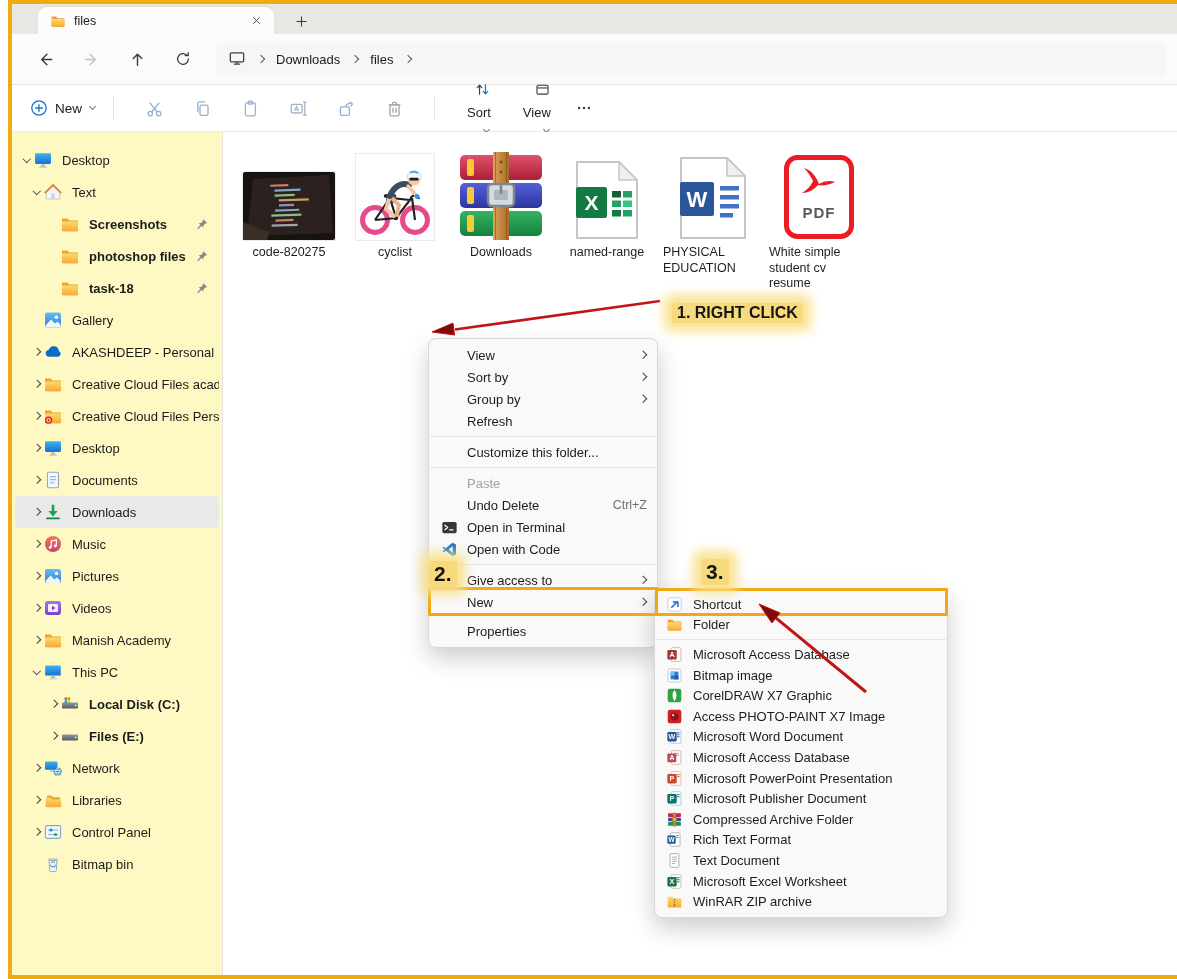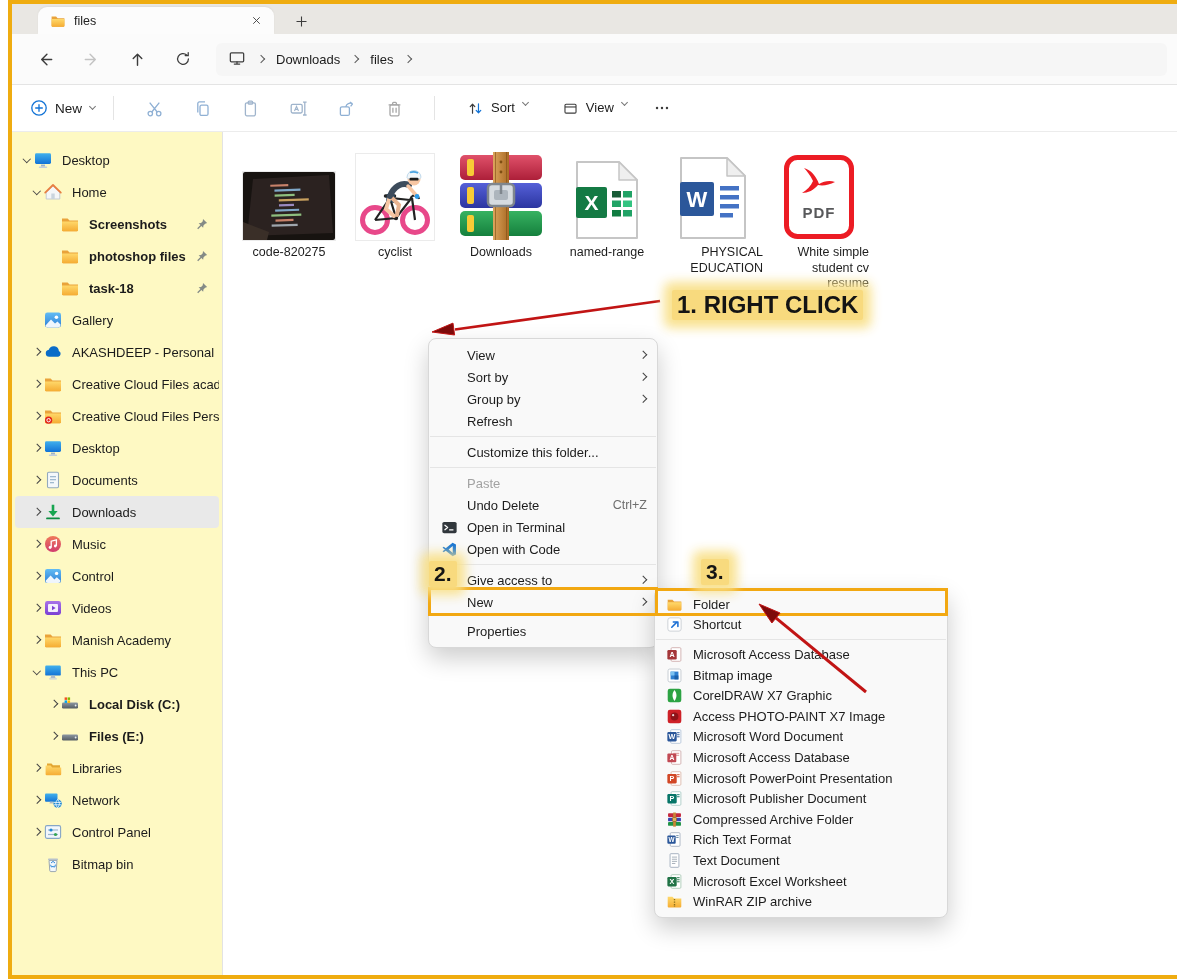--- a/index.html
+++ b/index.html
@@ -19,21 +19,21 @@
   .nbtn{width:46px;height:36px;display:flex;align-items:center;justify-content:center;border-radius:5px;}
   .addr{flex:1;height:33px;background:#F6F6F6;border-radius:6px;margin-left:10px;display:flex;align-items:center;padding:0 12px;gap:9px;font-size:13px;color:#1b1b1b;}
   .bchev{width:5px;height:5px;border-right:1.4px solid #5a5a5a;border-bottom:1.4px solid #5a5a5a;transform:rotate(-45deg);margin:0 3px;flex-shrink:0;}
   .crumb{white-space:nowrap;}
 
   
   .tbar{height:46px;background:#fff;border-bottom:1px solid #ECECEC;display:flex;align-items:center;padding:0 18px;}
   .newbtn{display:flex;align-items:center;gap:7px;font-size:13.5px;color:#1b1b1b;}
   .vsep{width:1px;height:24px;background:#E4E4E4;margin:0 16px;flex-shrink:0;}
   .tico{width:48px;display:flex;justify-content:center;align-items:center;}
-  .ddbtn{display:flex;align-items:flex-start;gap:7px;font-size:13px;color:#1b1b1b;margin:0 16px;}
+  .ddbtn{display:flex;align-items:flex-end;gap:7px;font-size:13px;color:#1b1b1b;margin:0 16px;flex-direction:column;}
   .dd{width:8px;height:8px;position:relative;opacity:.8;}
   .dd::before{content:"";position:absolute;top:0;left:1px;width:4px;height:4px;border-right:1.3px solid #555;border-bottom:1.3px solid #555;transform:rotate(45deg);}
 
   
   .main{display:flex;height:calc(100% - 128px);}
   .side{width:210px;border-right:1px solid #E3E3E3;padding-top:12px;overflow:hidden;flex-shrink:0;}
   .srow{height:32px;display:flex;align-items:center;font-size:13px;color:#1b1b1b;position:relative;margin:0 3px;border-radius:4px;}
   .srow.selected{background:#E9E9E9;}
   .srow .chev{flex-shrink:0;}
   .srow .ic{width:20px;height:20px;margin:0 9px 0 2px;flex-shrink:0;}
@@ -46,21 +46,21 @@
   .chev{width:10px;height:10px;position:relative;}
   .chev::before{content:"";position:absolute;top:2px;left:2.5px;width:4.5px;height:4.5px;border-right:1.4px solid #454545;border-bottom:1.4px solid #454545;transform:rotate(-45deg);}
   .chev[data-dir="down"]::before{transform:rotate(45deg);top:1px;}
   .chev:not([data-dir]){visibility:hidden;}
 
   .content{flex:1;position:relative;background:#fff;}
   .files{display:flex;gap:6px;padding:14px 0 0 16px;}
   .tile{width:100px;display:flex;flex-direction:column;align-items:center;}
   .art{height:94px;display:flex;align-items:flex-end;justify-content:center;}
   .imgthumb{box-shadow:0 0 0 1px rgba(0,0,0,.08);}
-  .flabel{margin-top:5px;font-size:12.5px;line-height:15.5px;color:#1d1d1d;text-align:right;}
+  .flabel{margin-top:5px;font-size:12.5px;line-height:15.5px;color:#1d1d1d;text-align:left;}
 
   
   .menu{position:absolute;background:#F9F9F9;border:1px solid #D8D8D8;border-radius:8px;box-shadow:0 10px 24px rgba(0,0,0,.20);padding:5px 0;font-size:13px;color:#1c1c1c;box-sizing:border-box;}
   .ctx{left:416px;top:334px;width:230px;z-index:10;}
   .sub{left:642px;top:584px;width:294px;z-index:11;}
   .mrow{height:22px;display:flex;align-items:center;padding:0 10px;}
   .mrow .ic{width:20px;height:17px;margin-right:8px;display:flex;align-items:center;justify-content:center;flex-shrink:0;}
   .mrow .ic svg{width:17px;height:17px;}
   .mrow .lbl{white-space:nowrap;}
   .mrow .tail{margin-left:auto;display:flex;align-items:flex-end;gap:4px;}
@@ -69,21 +69,21 @@
   .ctx .mrow:last-child{margin-top:7px;}
   .sep{height:1px;background:#E5E5E5;margin:4px 1px;}
   .sub .mrow{height:20.6px;}
   .sub .mrow .ic{width:19px;margin-right:9px;}
 
   
   .hlbox{position:absolute;border:3px solid #F2A812;box-sizing:border-box;z-index:12;pointer-events:none;}
   .box-new{left:416px;top:583px;width:230px;height:29px;}
   .box-folder{left:643px;top:584px;width:293px;height:28px;}
   .note{position:absolute;z-index:14;font-weight:700;color:#141414;background:#F8DA7E;box-shadow:0 0 11px 8px rgba(249,224,138,.95);border-radius:2px;padding:1px 5px;white-space:nowrap;}
-  .note1{left:660px;top:286px;font-size:24px;}
+  .note1{left:660px;top:299px;font-size:16px;}
   .note2{left:417px;top:557px;font-size:21px;}
   .note3{left:689px;top:555px;font-size:21px;}
   .arrows{position:absolute;left:0;top:0;width:1169px;height:971px;z-index:13;pointer-events:none;}
 </style>
 </head>
 <body>
 
 <svg width="0" height="0" style="position:absolute" aria-hidden="true">
   <defs>
     <linearGradient id="gblue" x1="0" y1="0" x2="0" y2="1">
@@ -463,21 +463,21 @@
             </svg></span>
           <span class="lbl">Desktop</span>
           <span class="pin"></span>
         </div>
 
         <div class="srow lv1">
           <span class="chev" data-dir="down"></span>
           <span class="ic"><svg viewBox="0 0 20 20">
               <use href="#i-home"></use>
             </svg></span>
-          <span class="lbl">Home</span>
+          <span class="lbl">Text</span>
           <span class="pin"></span>
         </div>
 
         <div class="srow lv2">
           <span class="chev"></span>
           <span class="ic"><svg viewBox="0 0 20 20">
               <use href="#i-folder"></use>
             </svg></span>
           <span class="lbl">Screenshots</span>
           <span class="pin"><svg viewBox="0 0 20 20">
@@ -577,21 +577,21 @@
             </svg></span>
           <span class="lbl">Music</span>
           <span class="pin"></span>
         </div>
 
         <div class="srow lv1">
           <span class="chev" data-dir="right"></span>
           <span class="ic"><svg viewBox="0 0 20 20">
               <use href="#i-pictures"></use>
             </svg></span>
-          <span class="lbl">Control</span>
+          <span class="lbl">Pictures</span>
           <span class="pin"></span>
         </div>
 
         <div class="srow lv1">
           <span class="chev" data-dir="right"></span>
           <span class="ic"><svg viewBox="0 0 20 20">
               <use href="#i-videos"></use>
             </svg></span>
           <span class="lbl">Videos</span>
           <span class="pin"></span>
@@ -629,32 +629,32 @@
           <span class="ic"><svg viewBox="0 0 20 20">
               <use href="#i-drive"></use>
             </svg></span>
           <span class="lbl">Files (E:)</span>
           <span class="pin"></span>
         </div>
 
         <div class="srow lv1">
           <span class="chev" data-dir="right"></span>
           <span class="ic"><svg viewBox="0 0 20 20">
+              <use href="#i-network"></use>
+            </svg></span>
+          <span class="lbl">Network</span>
+          <span class="pin"></span>
+        </div>
+
+        <div class="srow lv1">
+          <span class="chev" data-dir="right"></span>
+          <span class="ic"><svg viewBox="0 0 20 20">
               <use href="#i-libraries"></use>
             </svg></span>
           <span class="lbl">Libraries</span>
-          <span class="pin"></span>
-        </div>
-
-        <div class="srow lv1">
-          <span class="chev" data-dir="right"></span>
-          <span class="ic"><svg viewBox="0 0 20 20">
-              <use href="#i-network"></use>
-            </svg></span>
-          <span class="lbl">Network</span>
           <span class="pin"></span>
         </div>
 
         <div class="srow lv1">
           <span class="chev" data-dir="right"></span>
           <span class="ic"><svg viewBox="0 0 20 20">
               <use href="#i-control-panel"></use>
             </svg></span>
           <span class="lbl">Control Panel</span>
           <span class="pin"></span>
@@ -907,39 +907,39 @@
         <span class="ic"></span>
         <span class="lbl">Properties</span>
         <span class="tail">
           <span class="shortcut"></span>
         </span>
       </div>
     </div>
 
   <div class="menu sub">
 
+      <div class="mrow">
+        <span class="ic">
+          <svg viewBox="0 0 20 20">
+            <use href="#i-shortcut"></use>
+          </svg>
+        </span>
+        <span class="lbl">Shortcut</span>
+        <span class="tail">
+          <span class="shortcut"></span>
+        </span>
+      </div>
+
       <div class="mrow highlighted">
         <span class="ic">
           <svg viewBox="0 0 20 20">
             <use href="#i-folder"></use>
           </svg>
         </span>
         <span class="lbl">Folder</span>
-        <span class="tail">
-          <span class="shortcut"></span>
-        </span>
-      </div>
-
-      <div class="mrow">
-        <span class="ic">
-          <svg viewBox="0 0 20 20">
-            <use href="#i-shortcut"></use>
-          </svg>
-        </span>
-        <span class="lbl">Shortcut</span>
         <span class="tail">
           <span class="shortcut"></span>
         </span>
       </div>
 
       <div class="sep"></div>
 
       <div class="mrow">
         <span class="ic">
           <svg viewBox="0 0 20 20">

